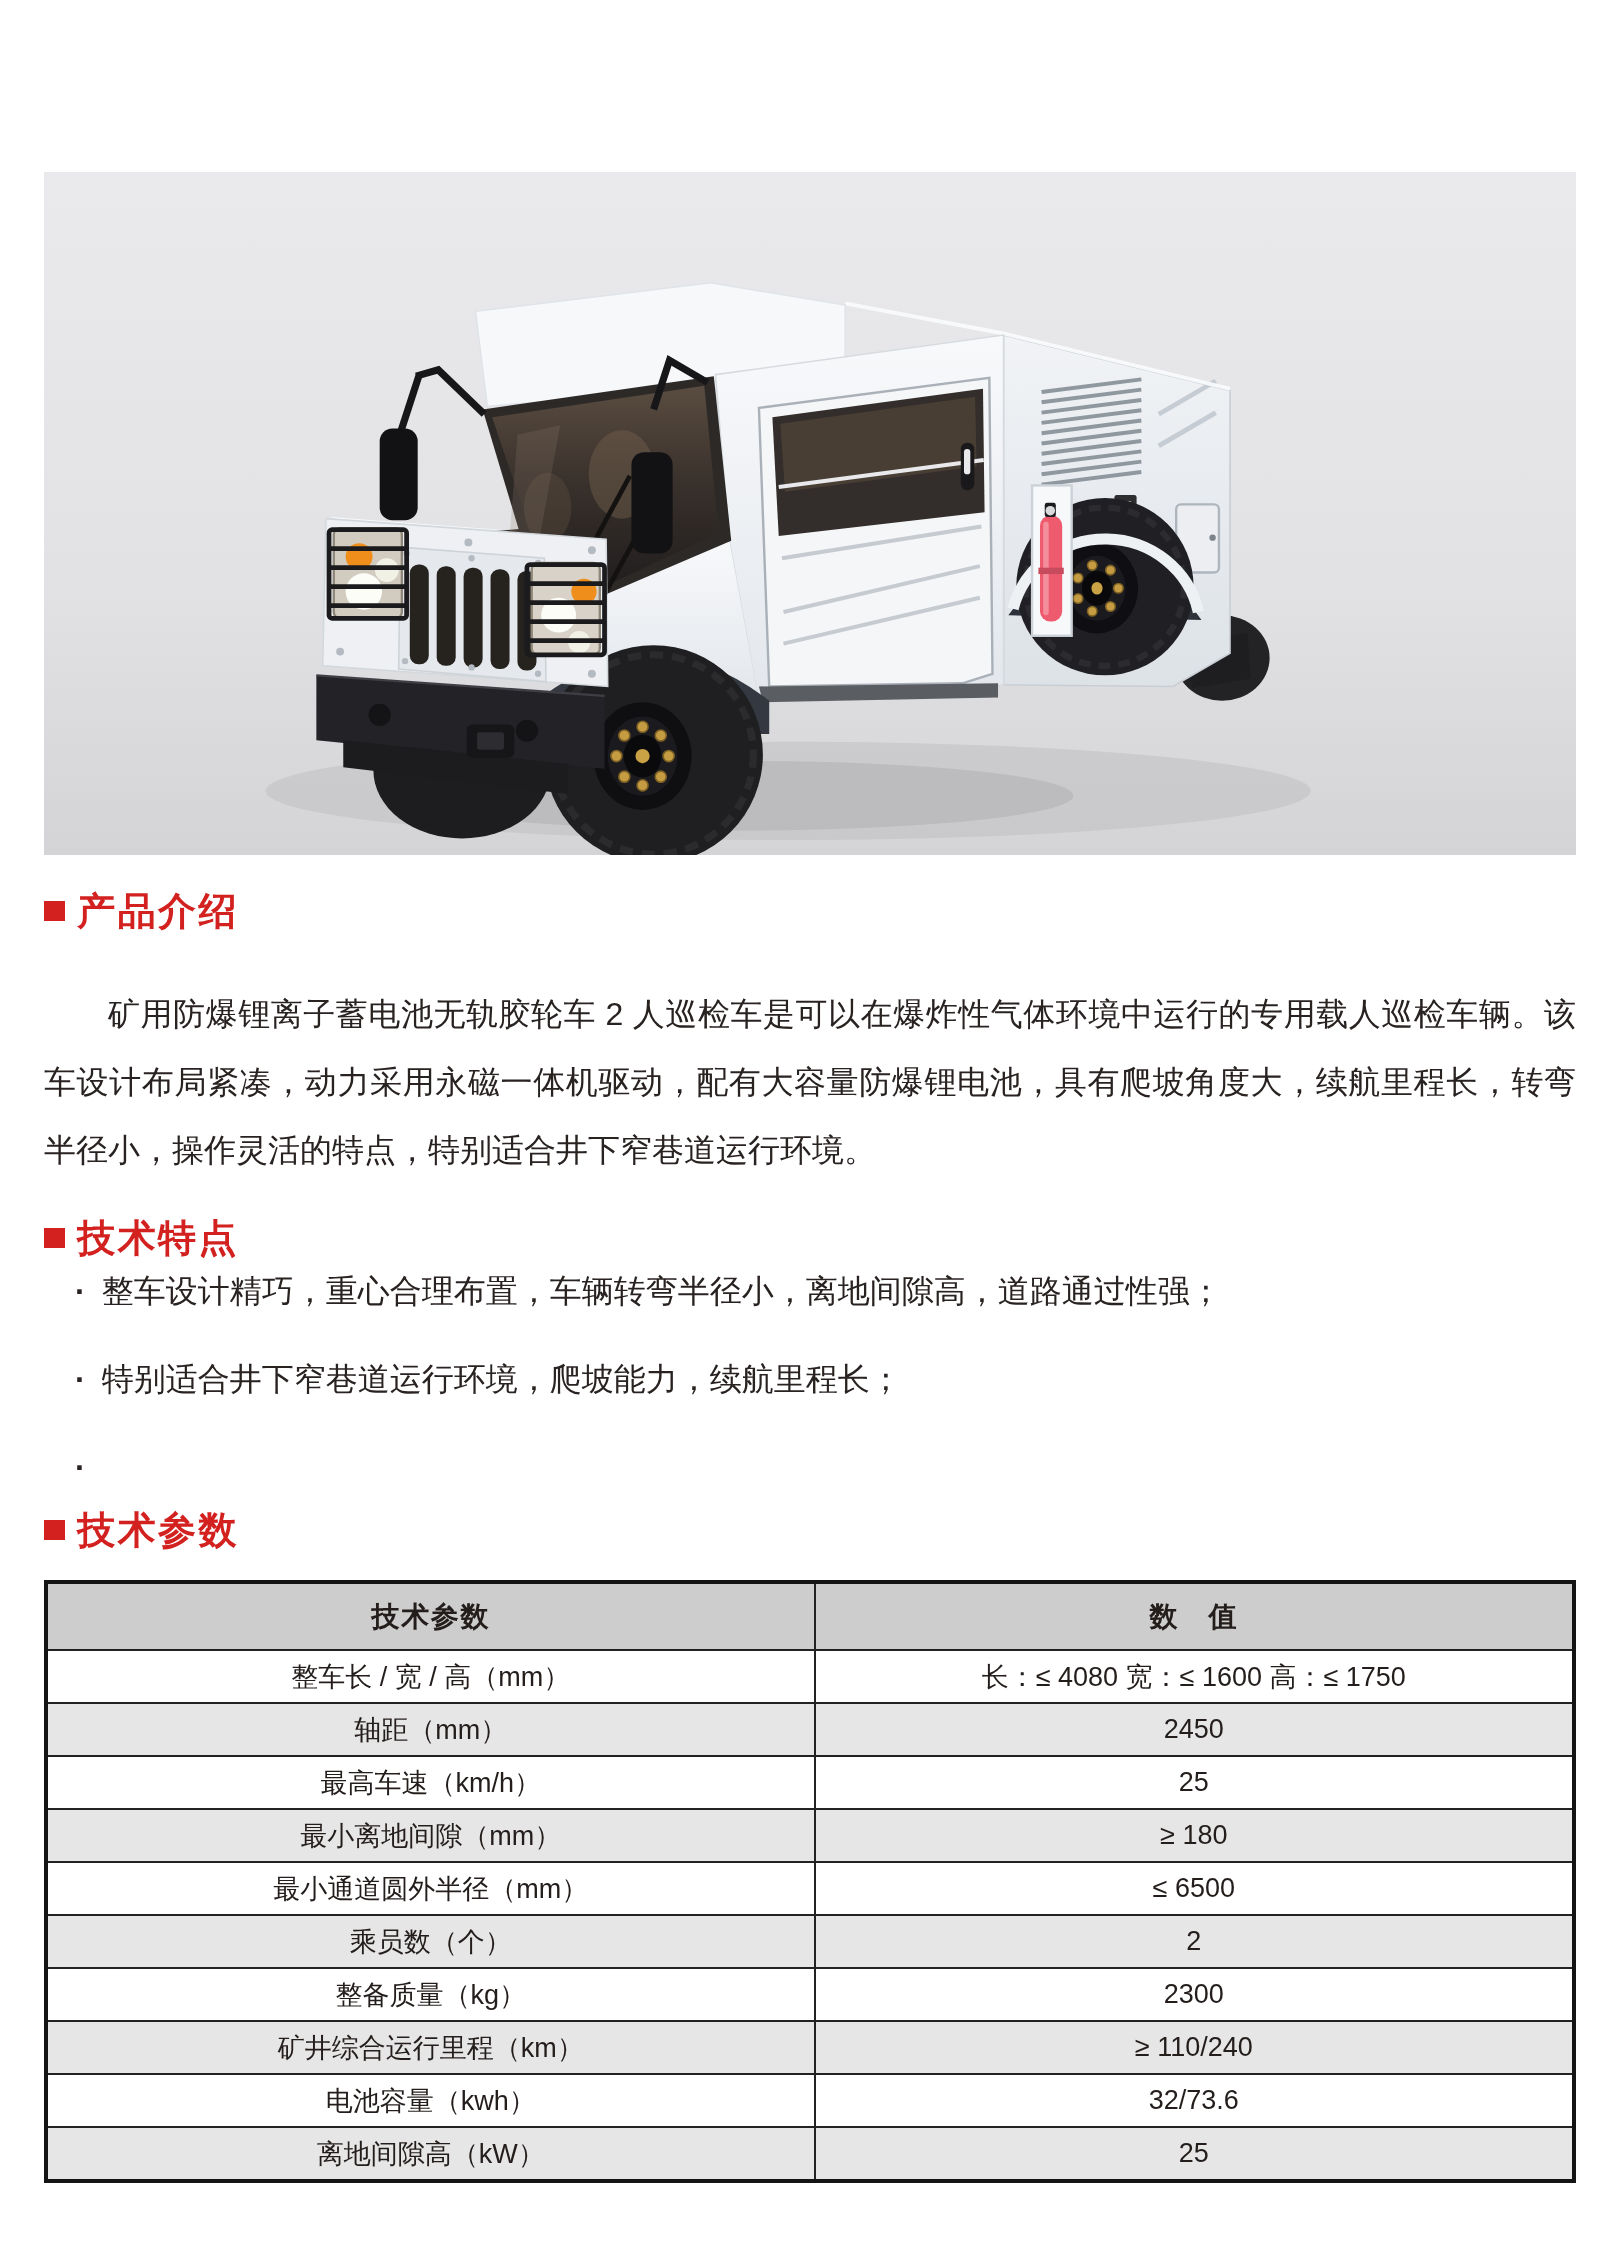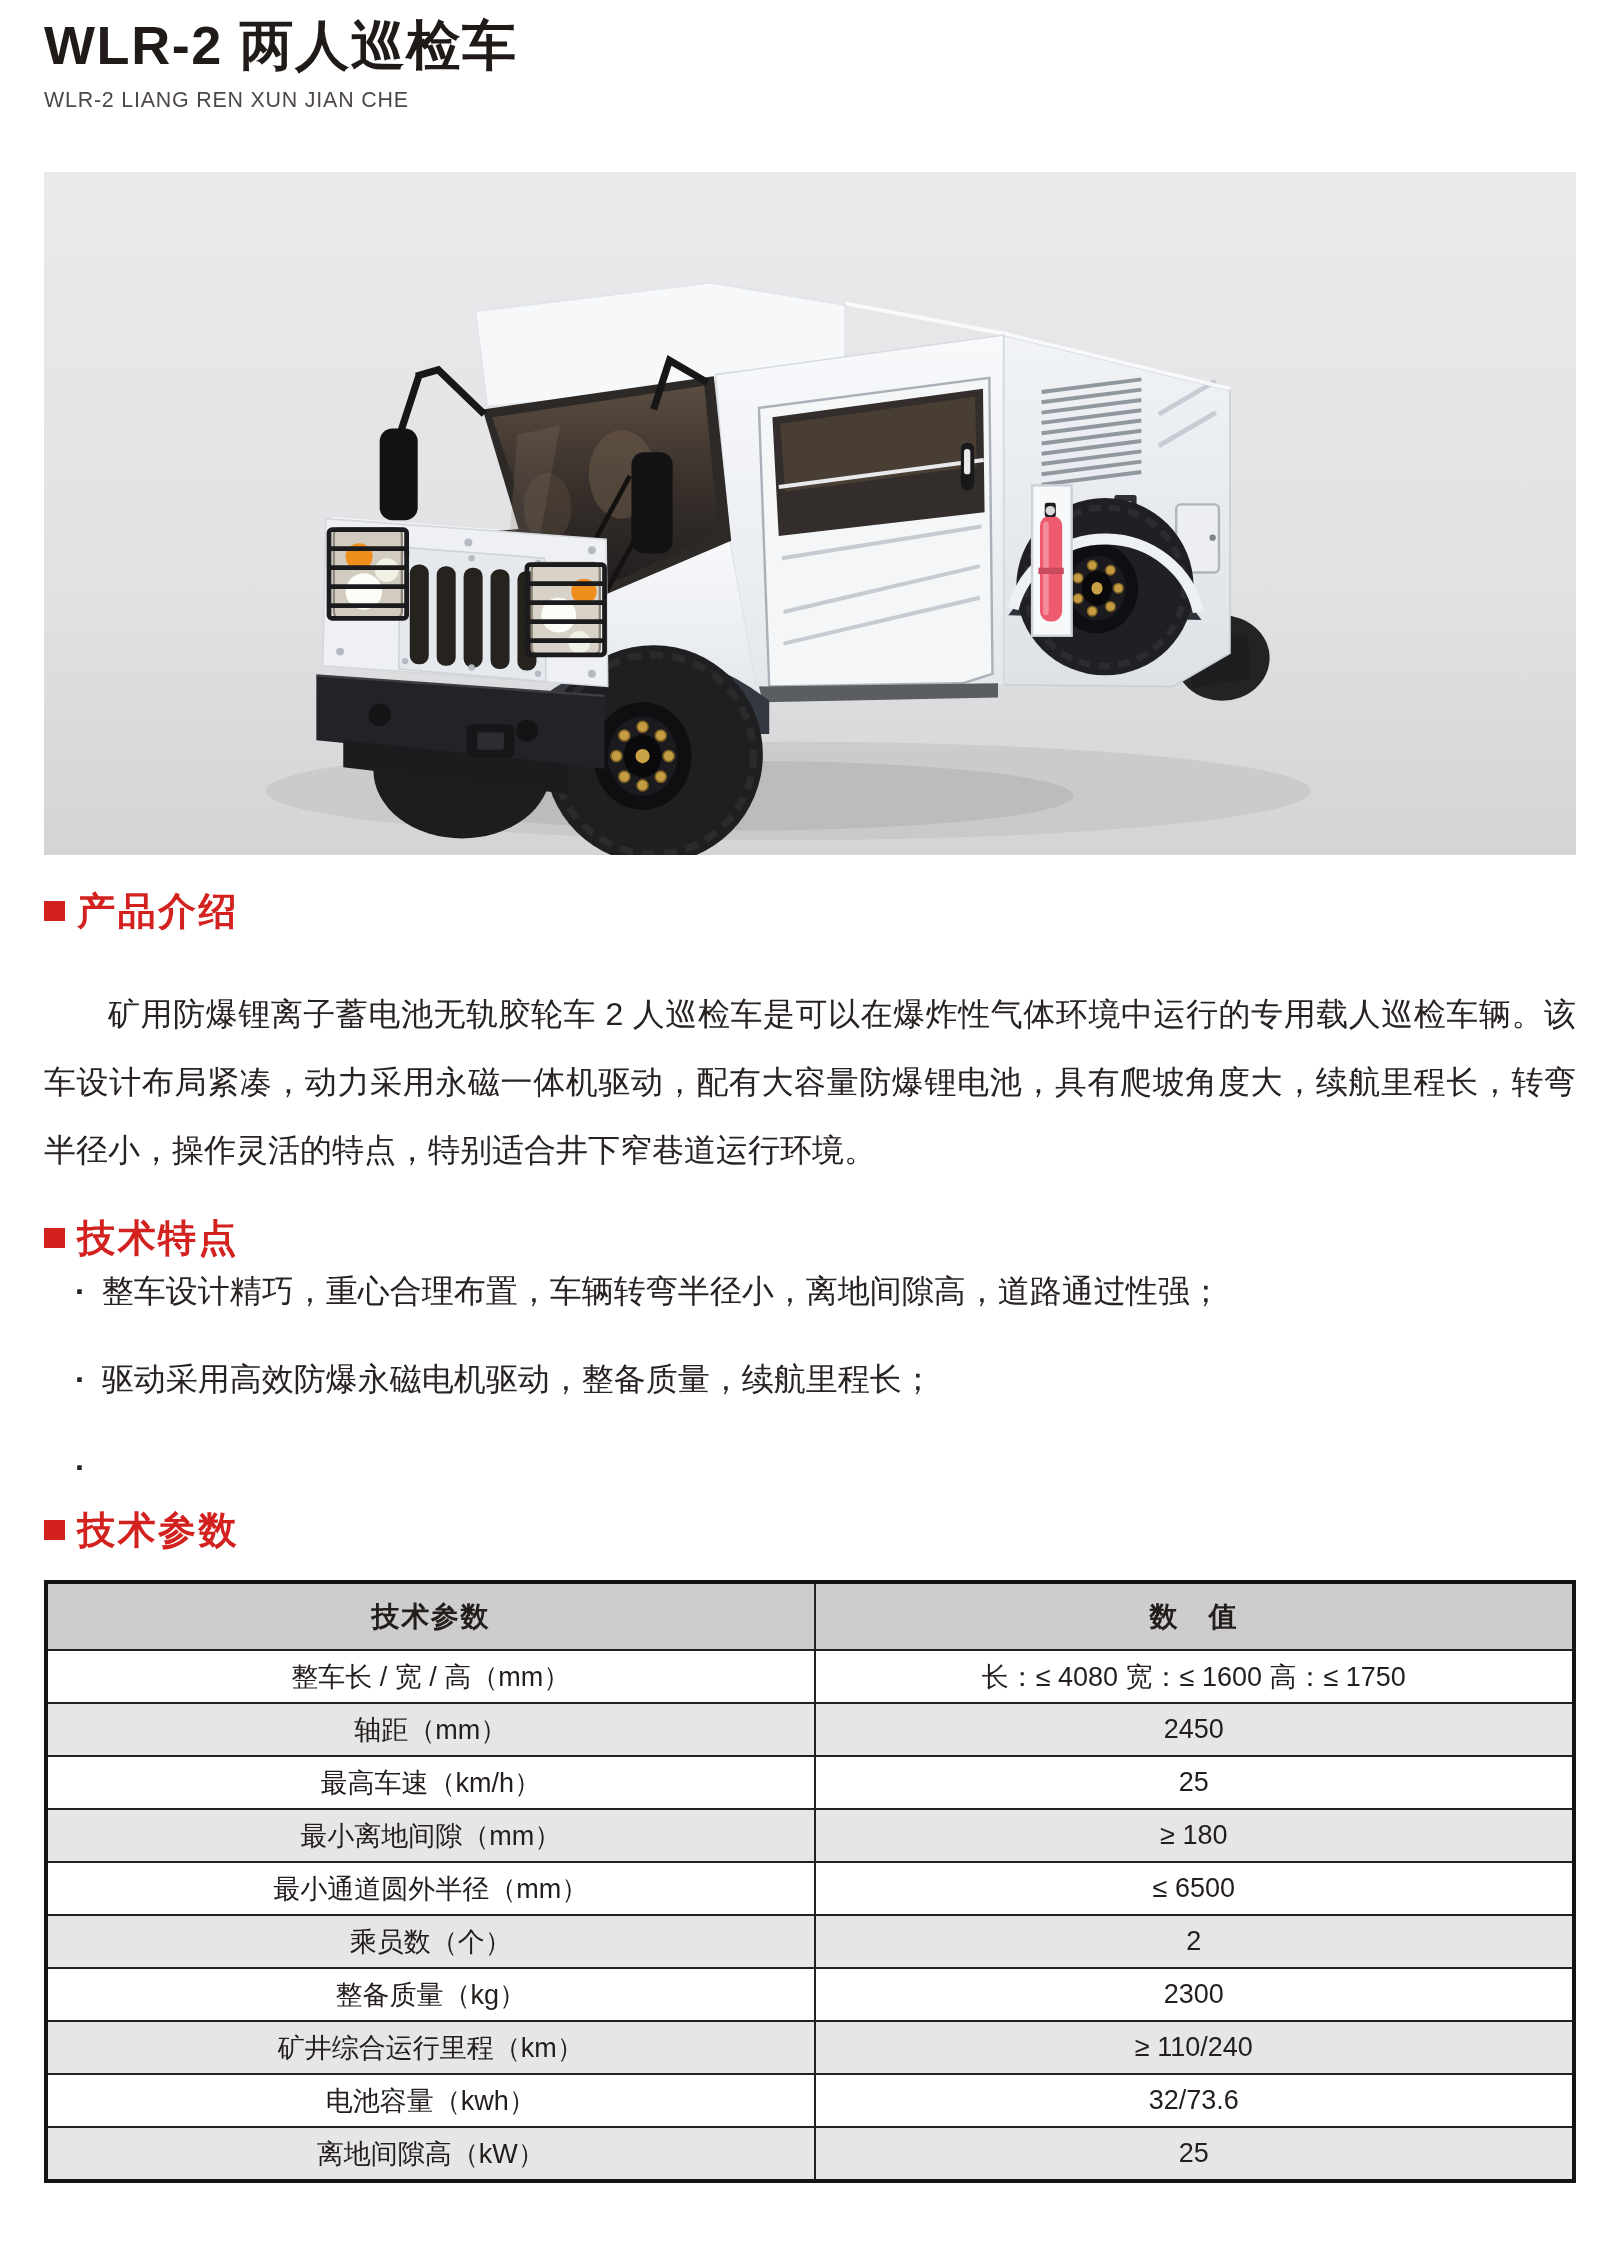--- a/index.html
+++ b/index.html
@@ -31,24 +31,20 @@
   .spec-table td{height:51px;font-size:27px;text-align:center;border:2.4px solid #222;background:#ffffff;padding:0 8px;}
   .spec-table tbody tr:nth-child(even) td{background:var(--table-stripe-bg,#e6e6e6);}
   .spec-table col.c1{width:50.3%;}
   .spec-table col.c2{width:49.7%;}
 </style>
 </head>
 <body>
 
 <div class="page">
 
-  <div class="doc-header">
-    <div class="doc-title">WLR-2 两人巡检车</div>
-    <div class="doc-subtitle">WLR-2 LIANG REN XUN JIAN CHE</div>
-  </div>
 
   <div class="hero">
     <svg viewBox="0 0 1935 863" preserveAspectRatio="none">
       <defs>
         <linearGradient id="bgv" x1="0" y1="0" x2="0" y2="1">
           <stop offset="0" stop-color="#eaeaec"></stop>
             <stop offset="0.6" stop-color="#e2e2e4"></stop>
             <stop offset="1" stop-color="#d4d4d6"></stop>
         </linearGradient>
         <linearGradient id="bodyg" x1="0" y1="0" x2="0" y2="1">
@@ -274,21 +270,21 @@
     <span class="bullet-square"></span>
     <span class="section-heading-text">技术特点</span>
   </div>
   <ul class="features-list">
     <li>
       <span class="bullet-dot">·</span>
       <span>整车设计精巧，重心合理布置，车辆转弯半径小，离地间隙高，道路通过性强；</span>
     </li>
     <li>
       <span class="bullet-dot">·</span>
-      <span>驱动采用高效防爆永磁电机驱动，整备质量，续航里程长；</span>
+      <span>特别适合井下窄巷道运行环境，爬坡能力，续航里程长；</span>
     </li>
     <li>
       <span class="bullet-dot">·</span>
     </li>
   </ul>
 
   <div class="section-heading specs-heading">
     <span class="bullet-square"></span>
     <span class="section-heading-text">技术参数</span>
   </div>

